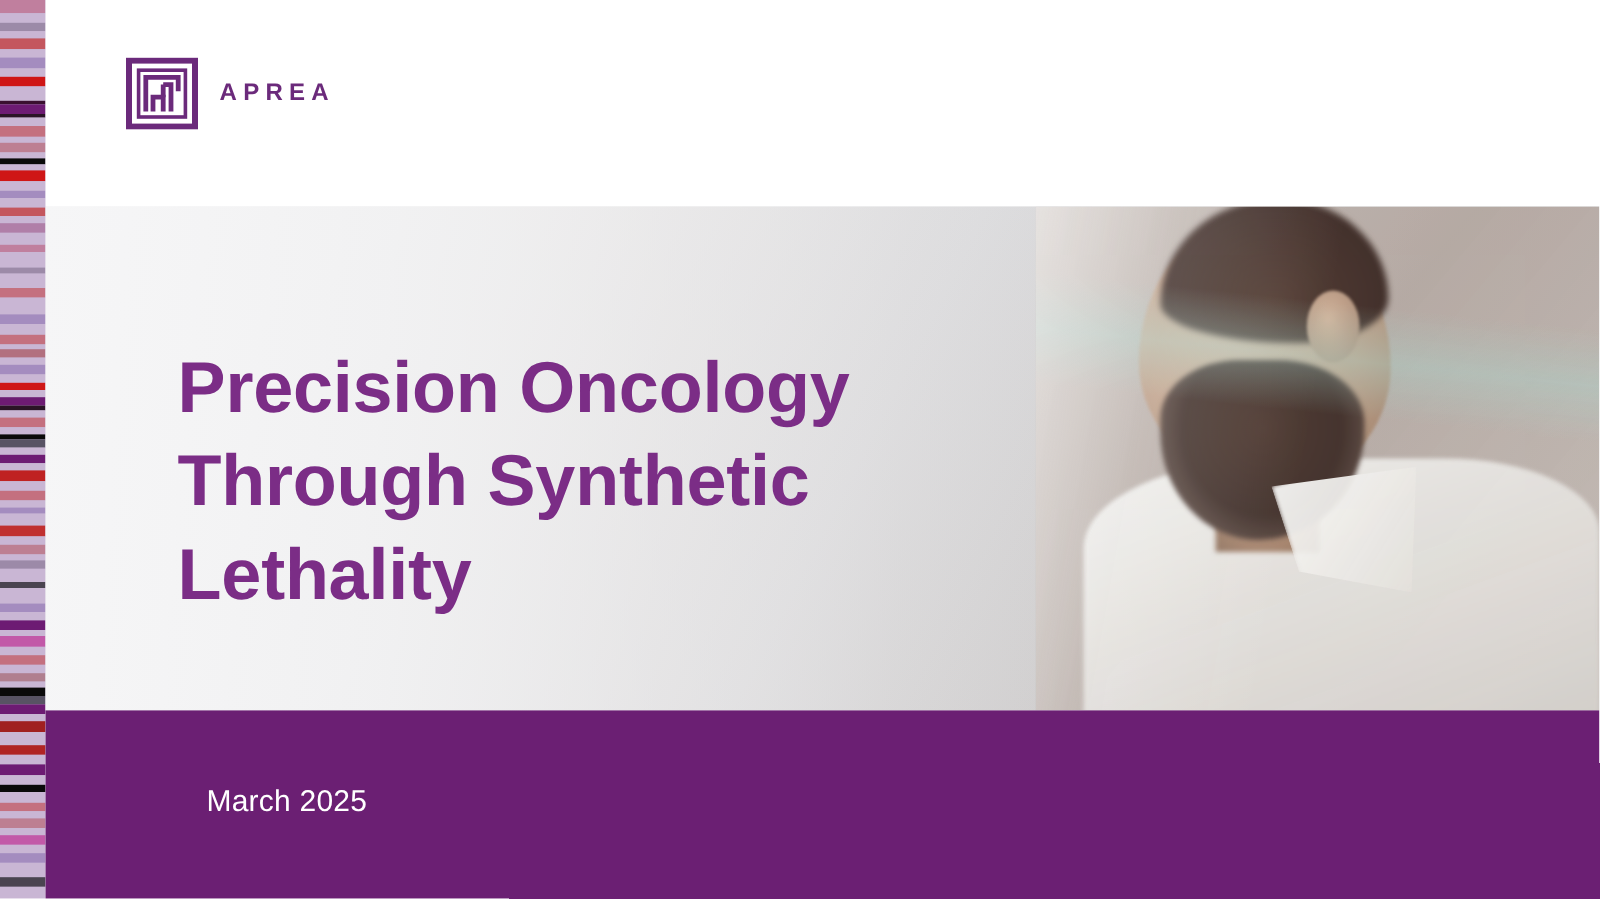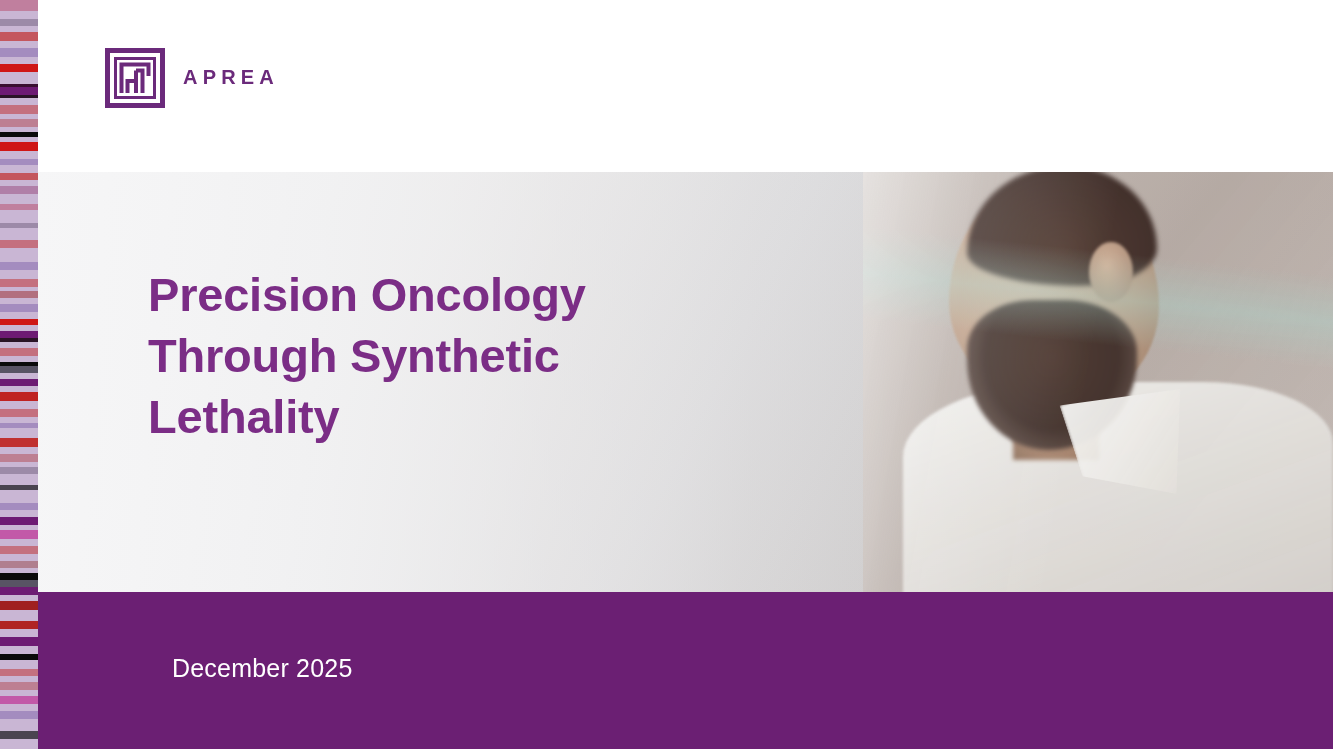--- a/index.html
+++ b/index.html
@@ -203,26 +203,26 @@
     position: absolute;
     inset: 0;
     background:
       linear-gradient(92deg, rgba(246,246,247,0.98) 0%, rgba(242,242,243,0.86) 22%, rgba(238,236,236,0.46) 40%, rgba(235,230,228,0.12) 55%, rgba(235,230,228,0) 66%);
     pointer-events: none;
   }
 
   .hero-title {
     position: absolute;
     left: 110px;
-    top: 92px;
+    top: 112px;
     width: 560px;
     color: #7B2D86;
     font-family: "Liberation Sans", sans-serif;
     font-weight: bold;
-    font-size: 47px;
+    font-size: 60px;
     line-height: 1.30;
     letter-spacing: -0.2px;
     white-space: pre-line;
     z-index: 3;
   }
 
   
   .footer-band {
     position: absolute;
     left: 38px;
@@ -382,16 +382,16 @@
         <div class="p-veil"></div>
       </div>
     </div>
     <div class="hero-veil"></div>
     <div class="hero-title">Precision Oncology
 Through Synthetic
 Lethality</div>
   </div>
 
   <div class="footer-band">
-    <div class="footer-date">December 2025</div>
+    <div class="footer-date">March 2025</div>
   </div>
 
 </div>
 
 </body></html>

